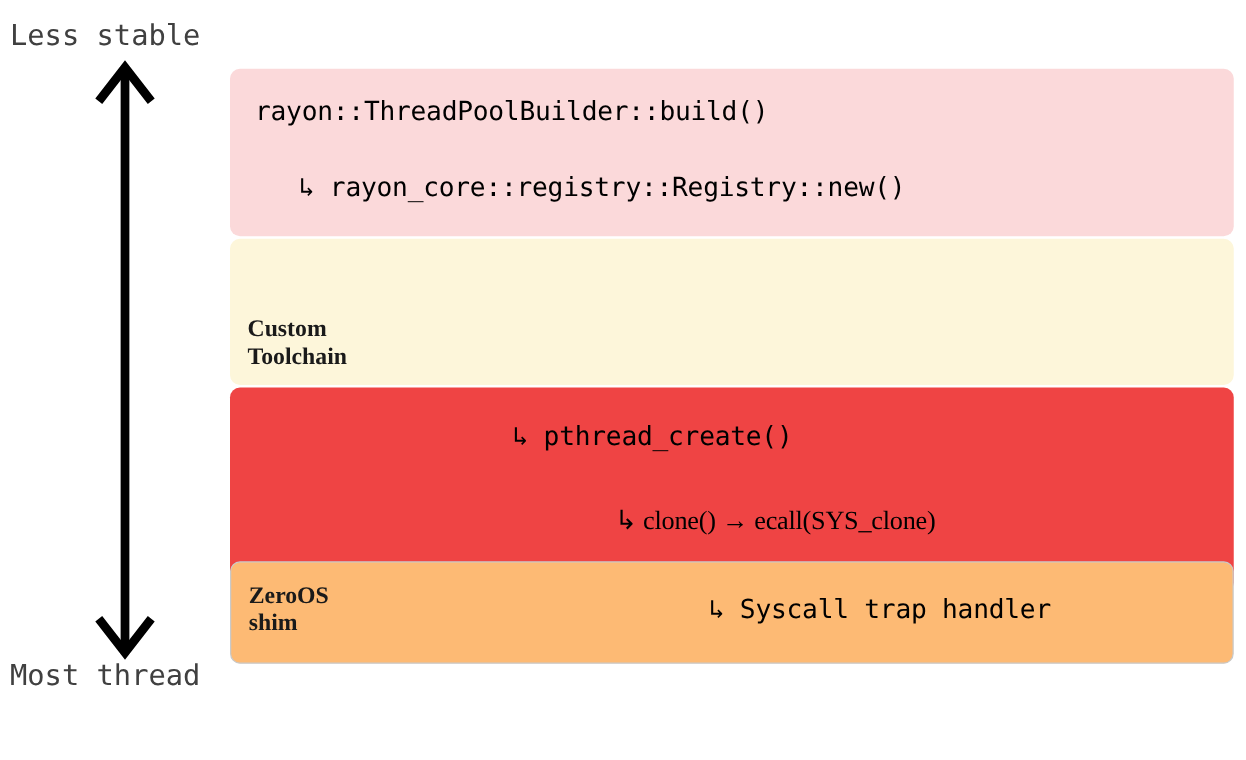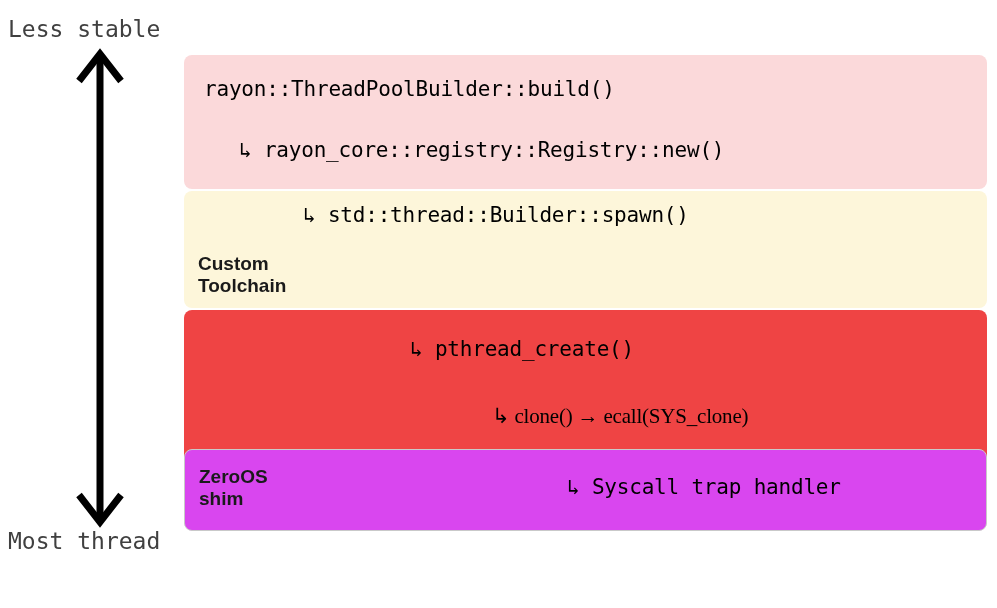--- a/index.html
+++ b/index.html
@@ -54,26 +54,26 @@
   .layer {
     position: absolute;
     left: 0;
     width: 803px;
     box-sizing: border-box;
     border-radius: 8px;
   }
   .layer-pink   { top: 0px;   height: 134px; background: #fbd9da; }
   .layer-yellow { top: 136px; height: 117px; background: #fdf6da; }
   .layer-green  { top: 255px; height: 164px; background: #ef4444; }
-  .layer-gray   { top: 394px; height: 82px;  background: #d946ef; border: 1px solid #c9c9c9; }
+  .layer-gray   { top: 394px; height: 82px;  background: #fdba74; border: 1px solid #c9c9c9; }
 
   .layer-tag {
     position: absolute;
     left: 14px;
-    font-family: Liberation Sans, sans-serif;
+    font-family: Liberation Serif, serif;
     font-weight: bold;
     font-size: 19px;
     line-height: 22px;
     color: #1a1a1a;
     white-space: pre-line;
   }
   #tag-custom-toolchain { top: 62px; }
   #tag-zeroos-shim { top: 16px; }
 
   .code-line {
@@ -116,21 +116,20 @@
 <div id="layer-stack">
 
   <div class="layer layer-pink">
     <div class="code-line" id="code-rayon-registry">↳ rayon_core::registry::Registry::new()</div>
     <div class="code-line" id="code-rayon-build">rayon::ThreadPoolBuilder::build()</div>
   </div>
 
   <div class="layer layer-yellow">
     <div class="layer-tag" id="tag-custom-toolchain">Custom
 Toolchain</div>
-    <div class="code-line" id="code-std-thread-builder">↳ std::thread::Builder::spawn()</div>
   </div>
 
   <div class="layer layer-green">
     <div class="code-line" id="code-pthread-create">↳ pthread_create()</div>
     <div class="code-line" id="code-clone-ecall">↳ clone() → ecall(SYS_clone)</div>
   </div>
 
   <div class="layer layer-gray">
     <div class="layer-tag" id="tag-zeroos-shim">ZeroOS
 shim</div>

